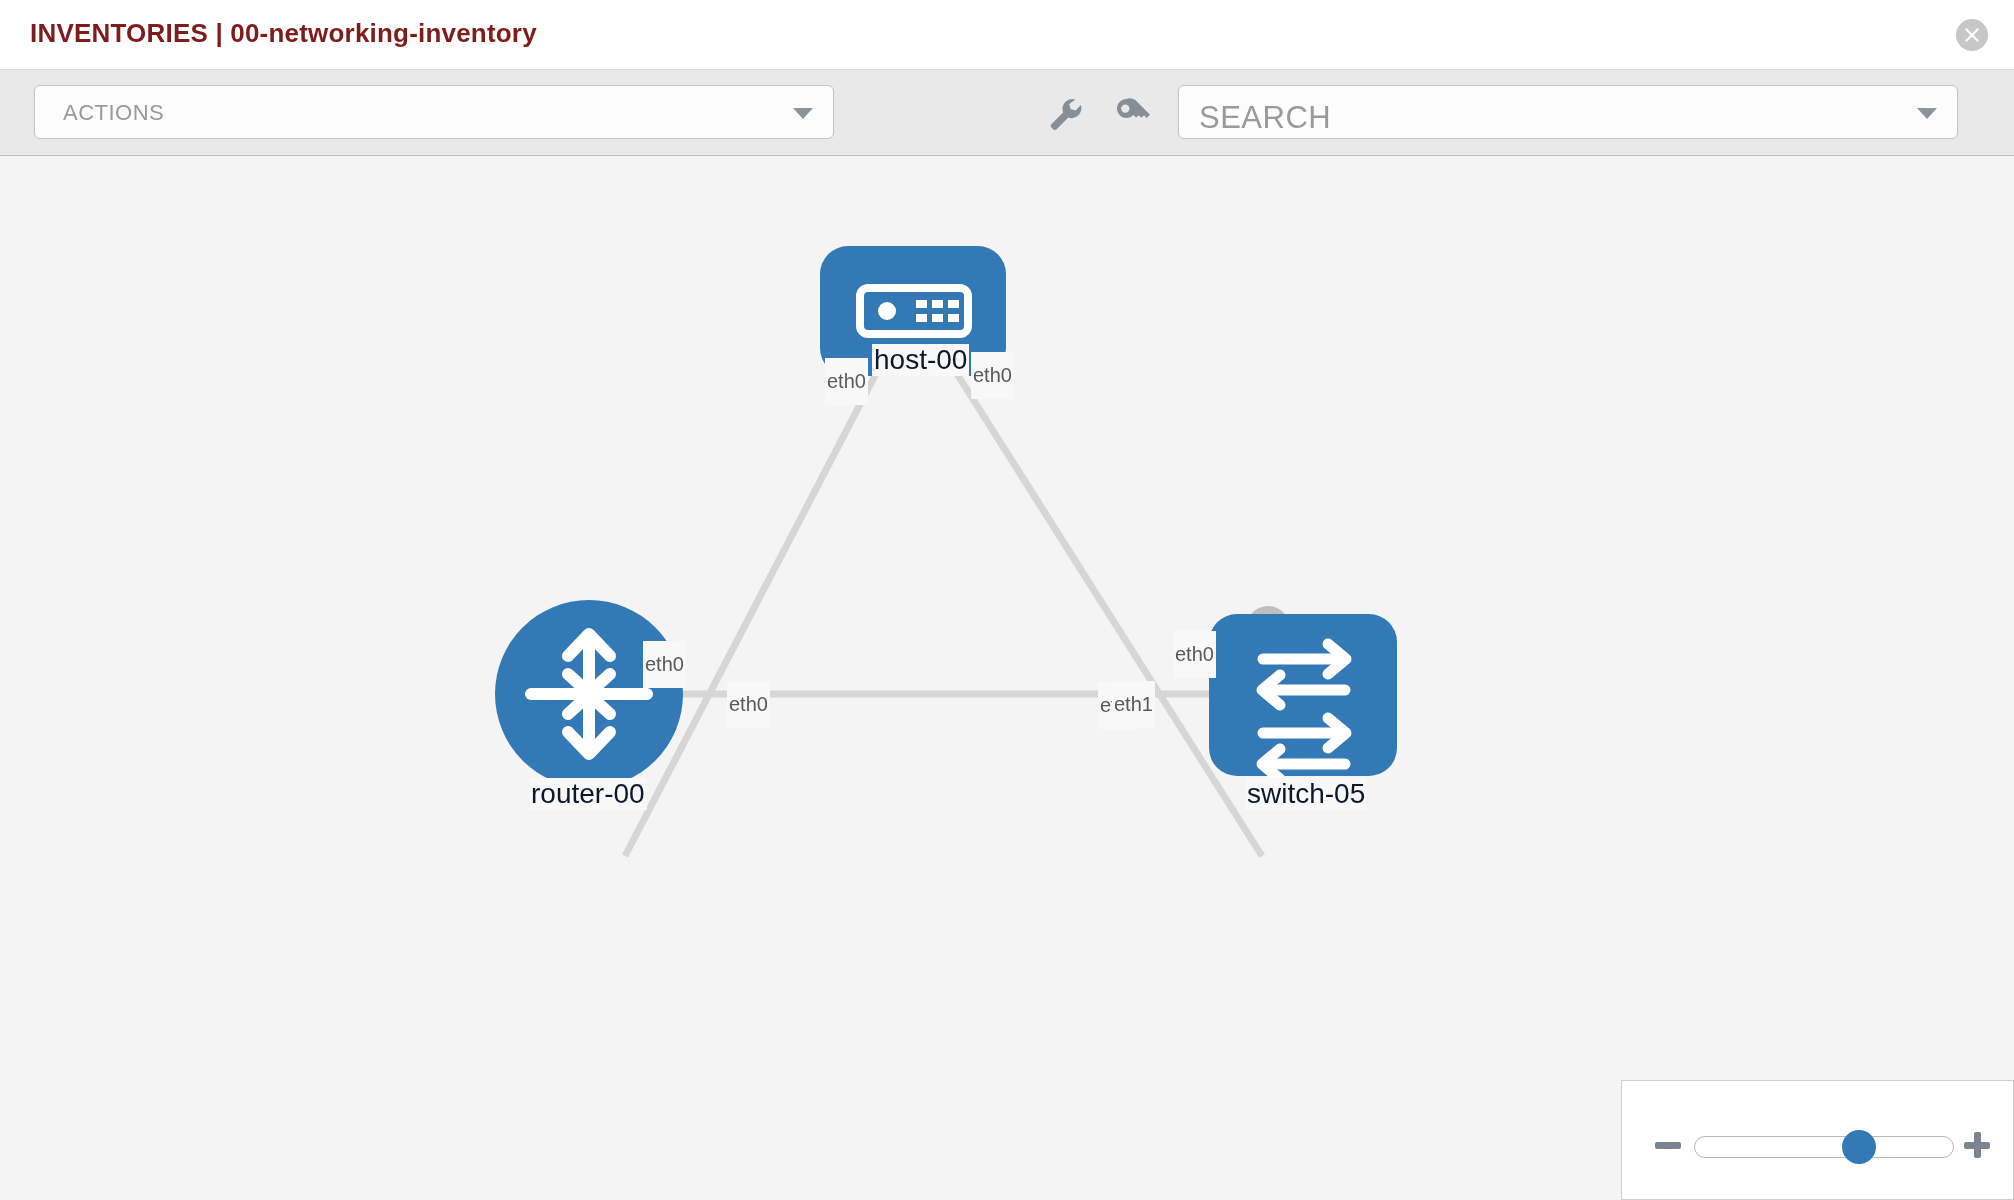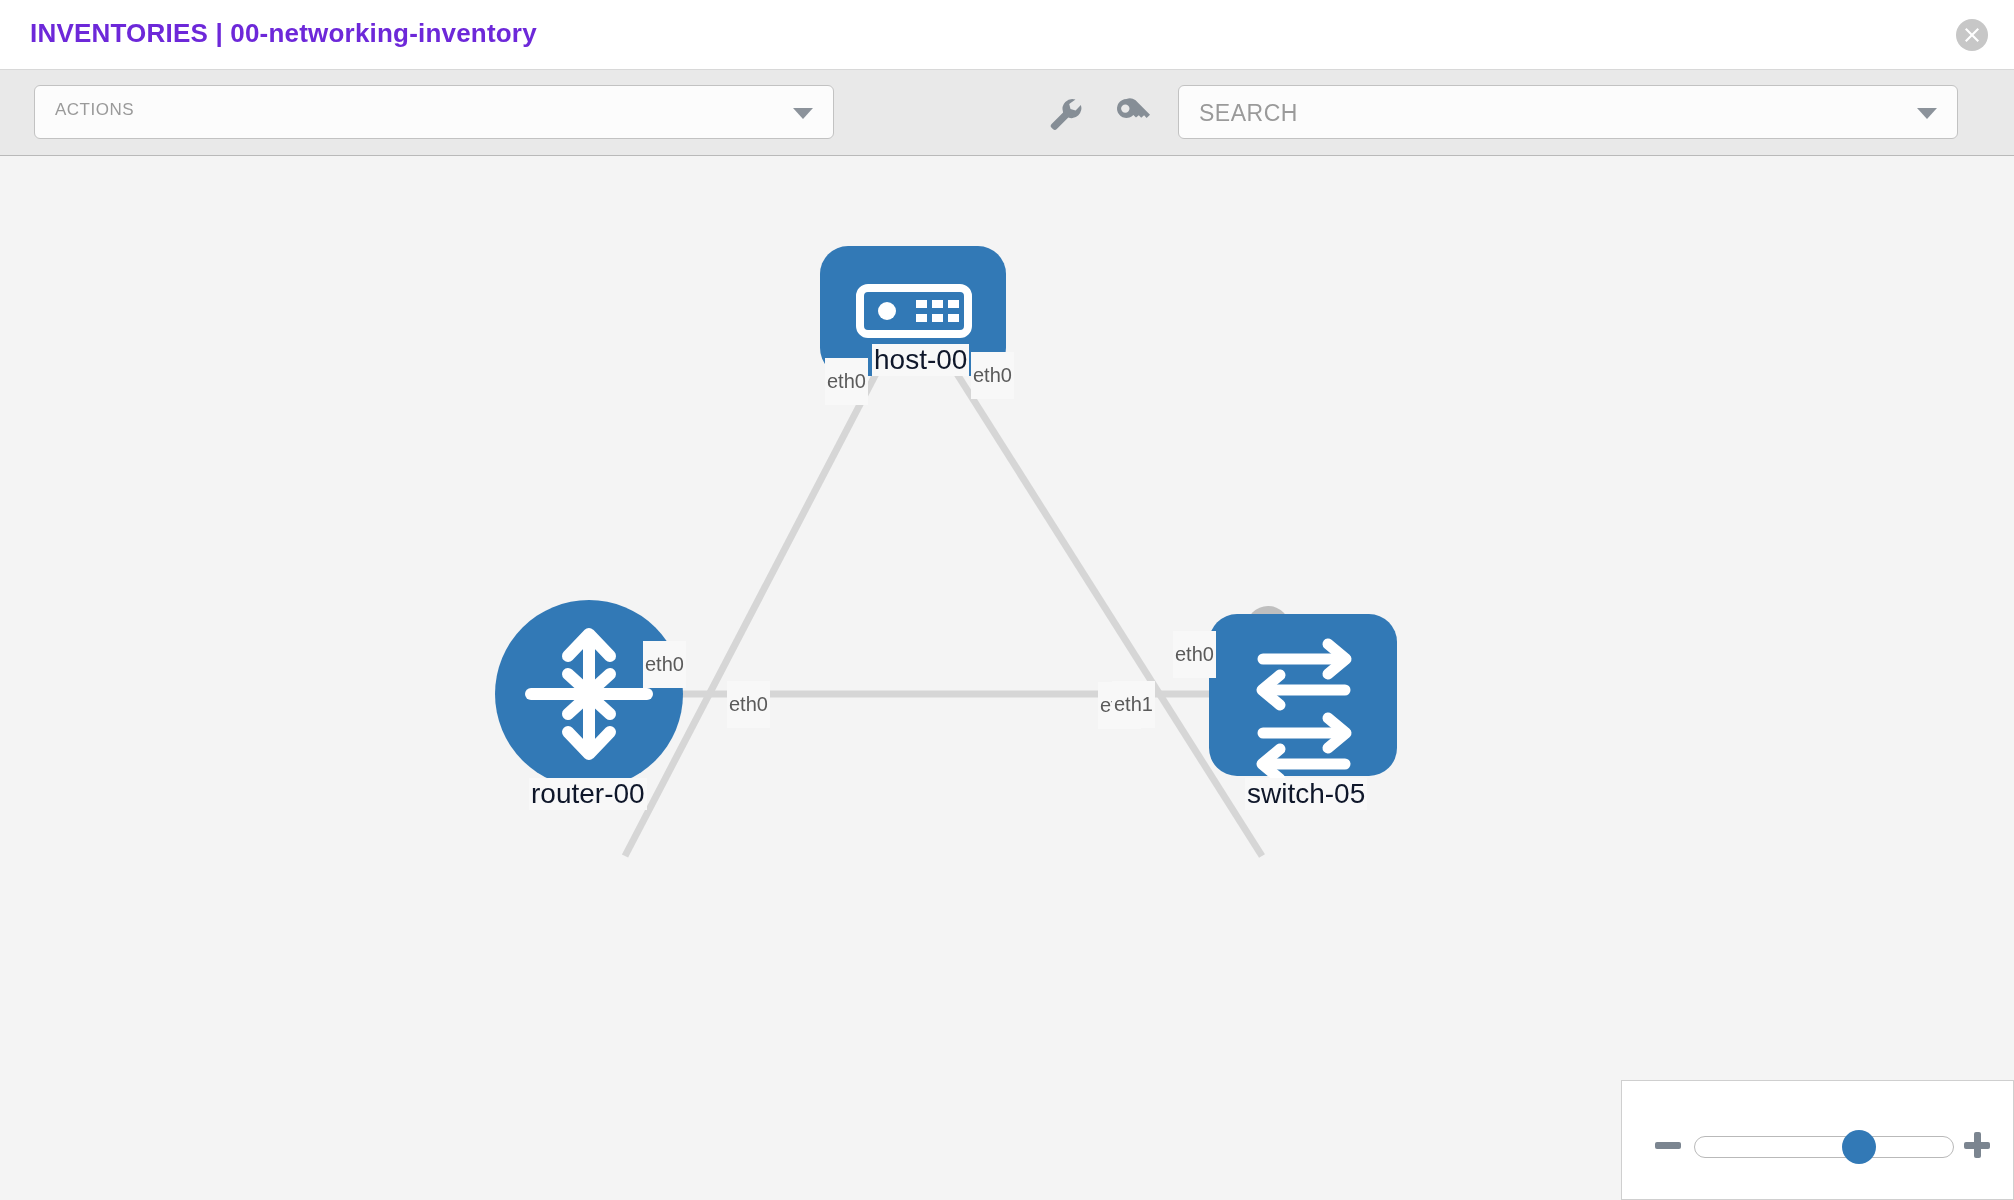--- a/index.html
+++ b/index.html
@@ -28,21 +28,21 @@
     background: #ffffff;
     border-bottom: 1px solid #d8d8d8;
     box-sizing: border-box;
   }
   .header-title {
     position: absolute;
     left: 30px;
     top: 18px;
     font-size: 26px;
     font-weight: bold;
-    color: #6d28d9;
+    color: #7f1d1d;
     letter-spacing: 0.2px;
     white-space: nowrap;
   }
   .close-btn {
     position: absolute;
     right: 26px;
     top: 19px;
     width: 32px;
     height: 32px;
     border-radius: 50%;
@@ -68,23 +68,23 @@
     width: 800px;
     height: 54px;
     background: #fcfcfc;
     border: 1px solid #c2c2c2;
     border-radius: 6px;
     box-sizing: border-box;
     cursor: pointer;
   }
   .actions-select .label {
     position: absolute;
-    left: 20px;
+    left: 28px;
     top: 14px;
-    font-size: 17px;
+    font-size: 22px;
     color: #9a9a9a;
     letter-spacing: 0.5px;
   }
   .caret {
     position: absolute;
     right: 20px;
     top: 22px;
     width: 0; height: 0;
     border-left: 10px solid transparent;
     border-right: 10px solid transparent;
@@ -110,21 +110,21 @@
     background: #fcfcfc;
     border: 1px solid #c2c2c2;
     border-radius: 6px;
     box-sizing: border-box;
     cursor: text;
   }
   .search-box .label {
     position: absolute;
     left: 20px;
     top: 14px;
-    font-size: 23px;
+    font-size: 31px;
     color: #9a9a9a;
     letter-spacing: 0.5px;
   }
 
   
   .canvas {
     position: absolute;
     left: 0; top: 156px;
     width: 2014px;
     height: 1044px;

